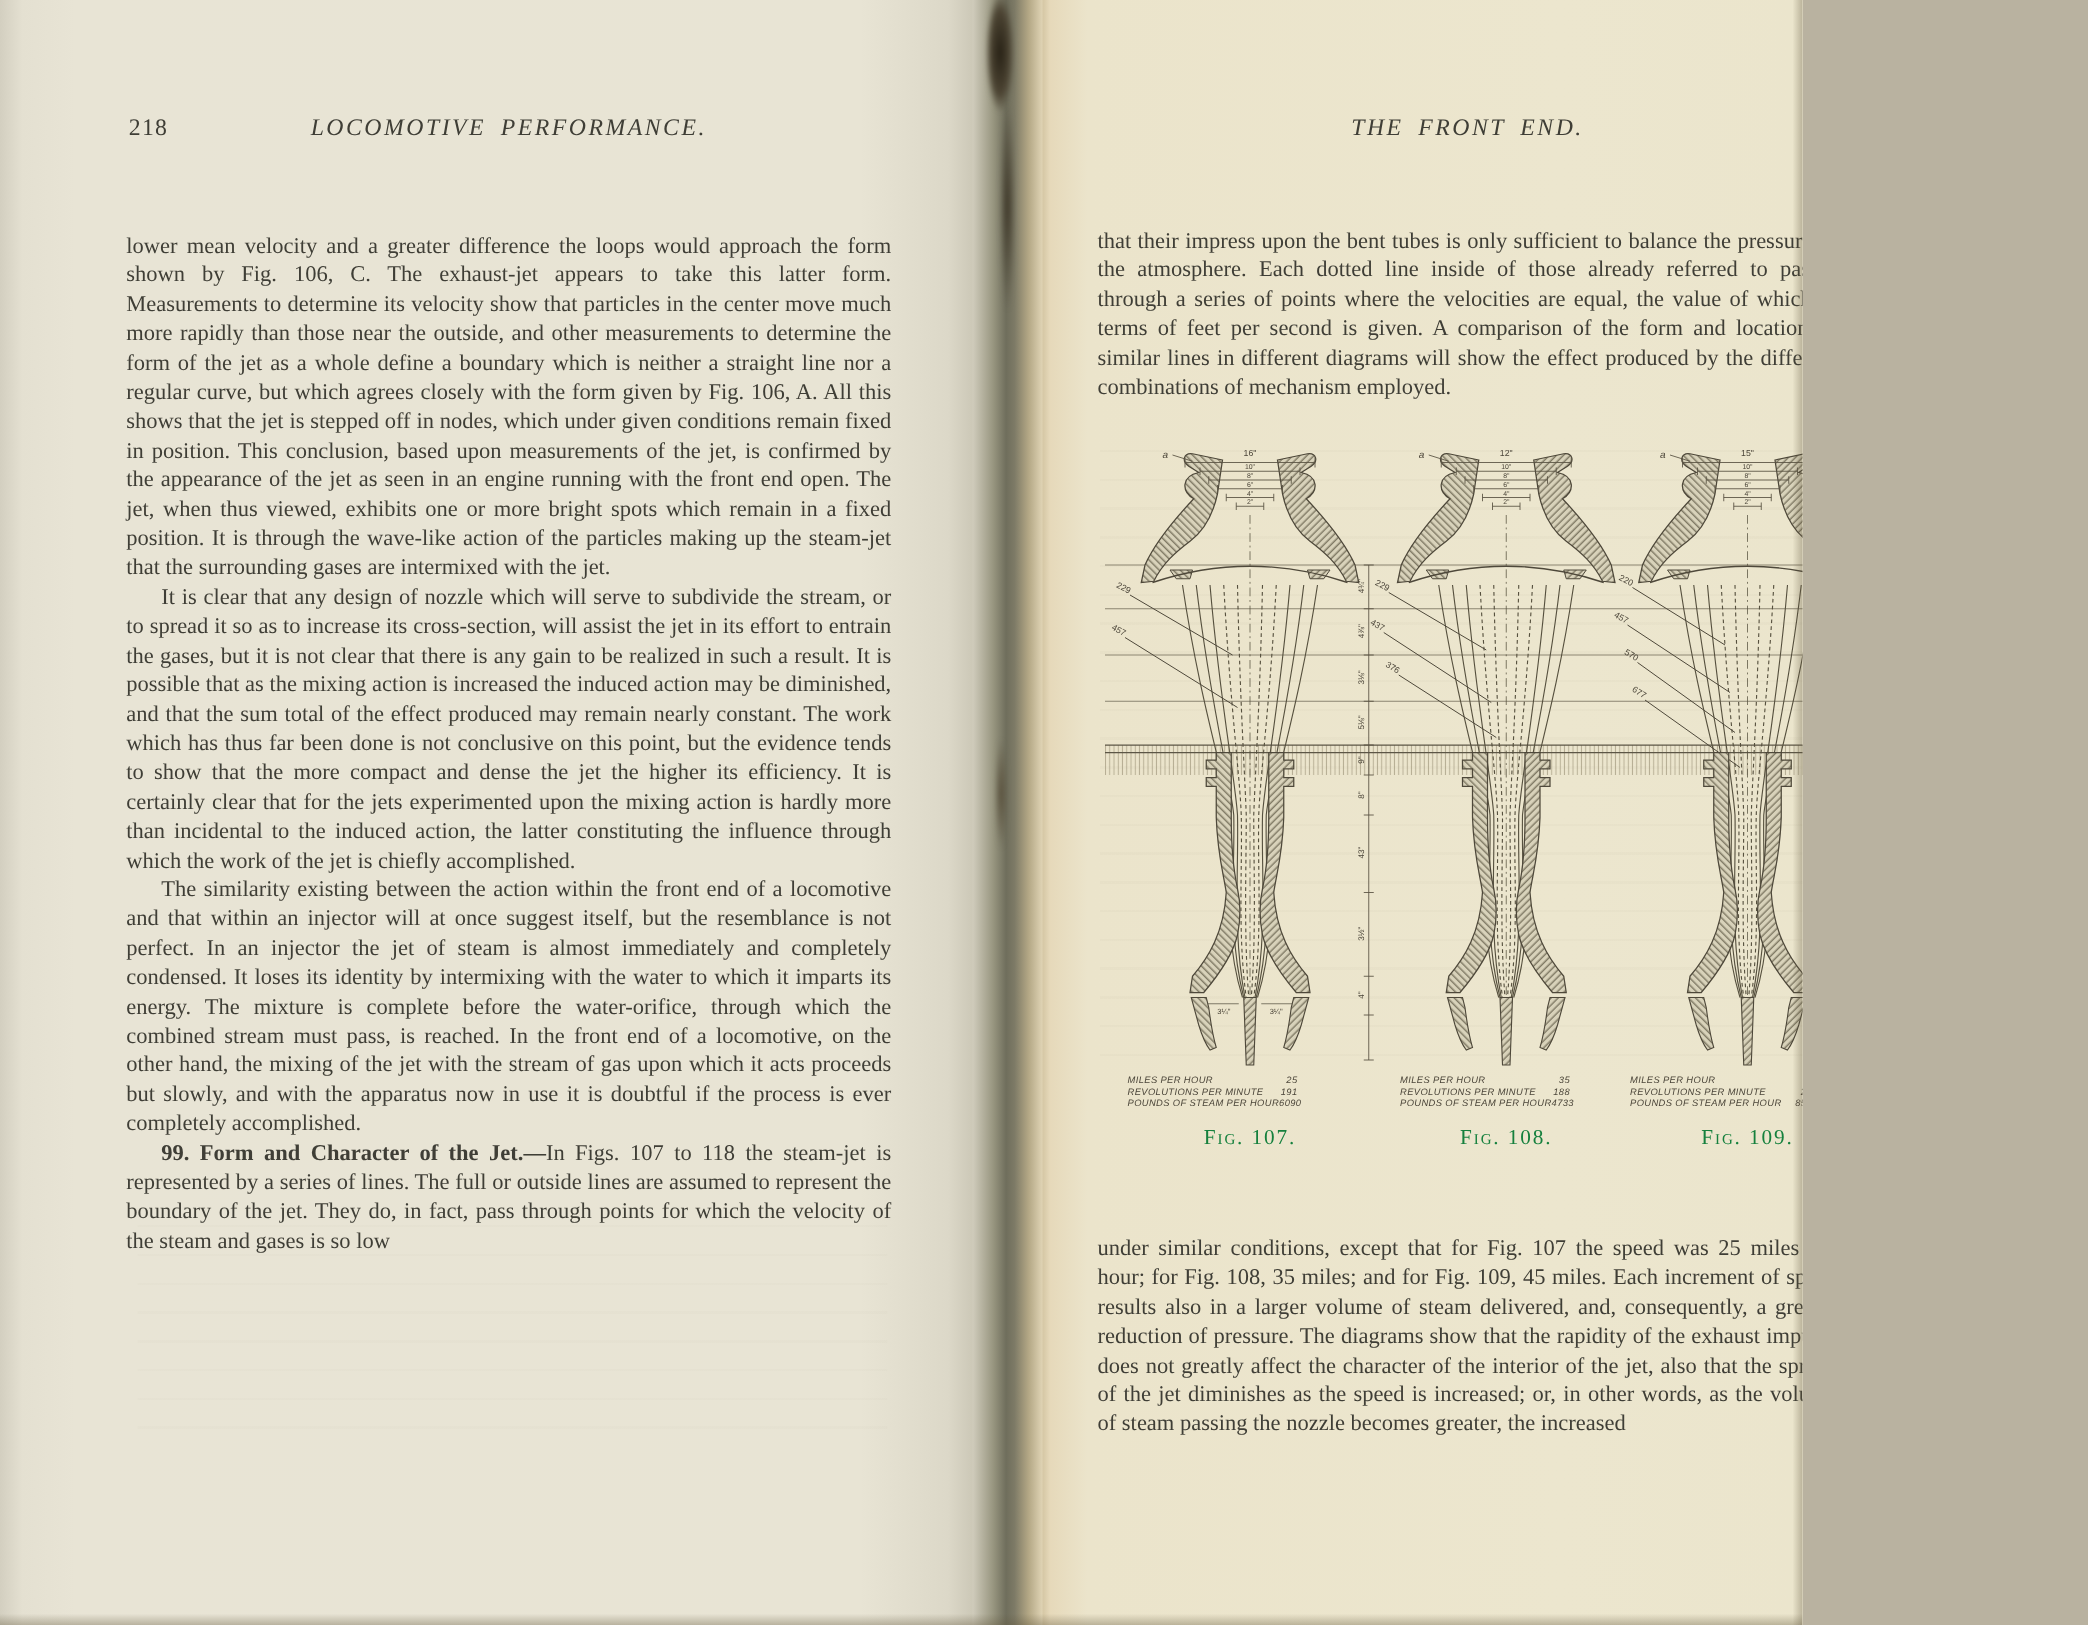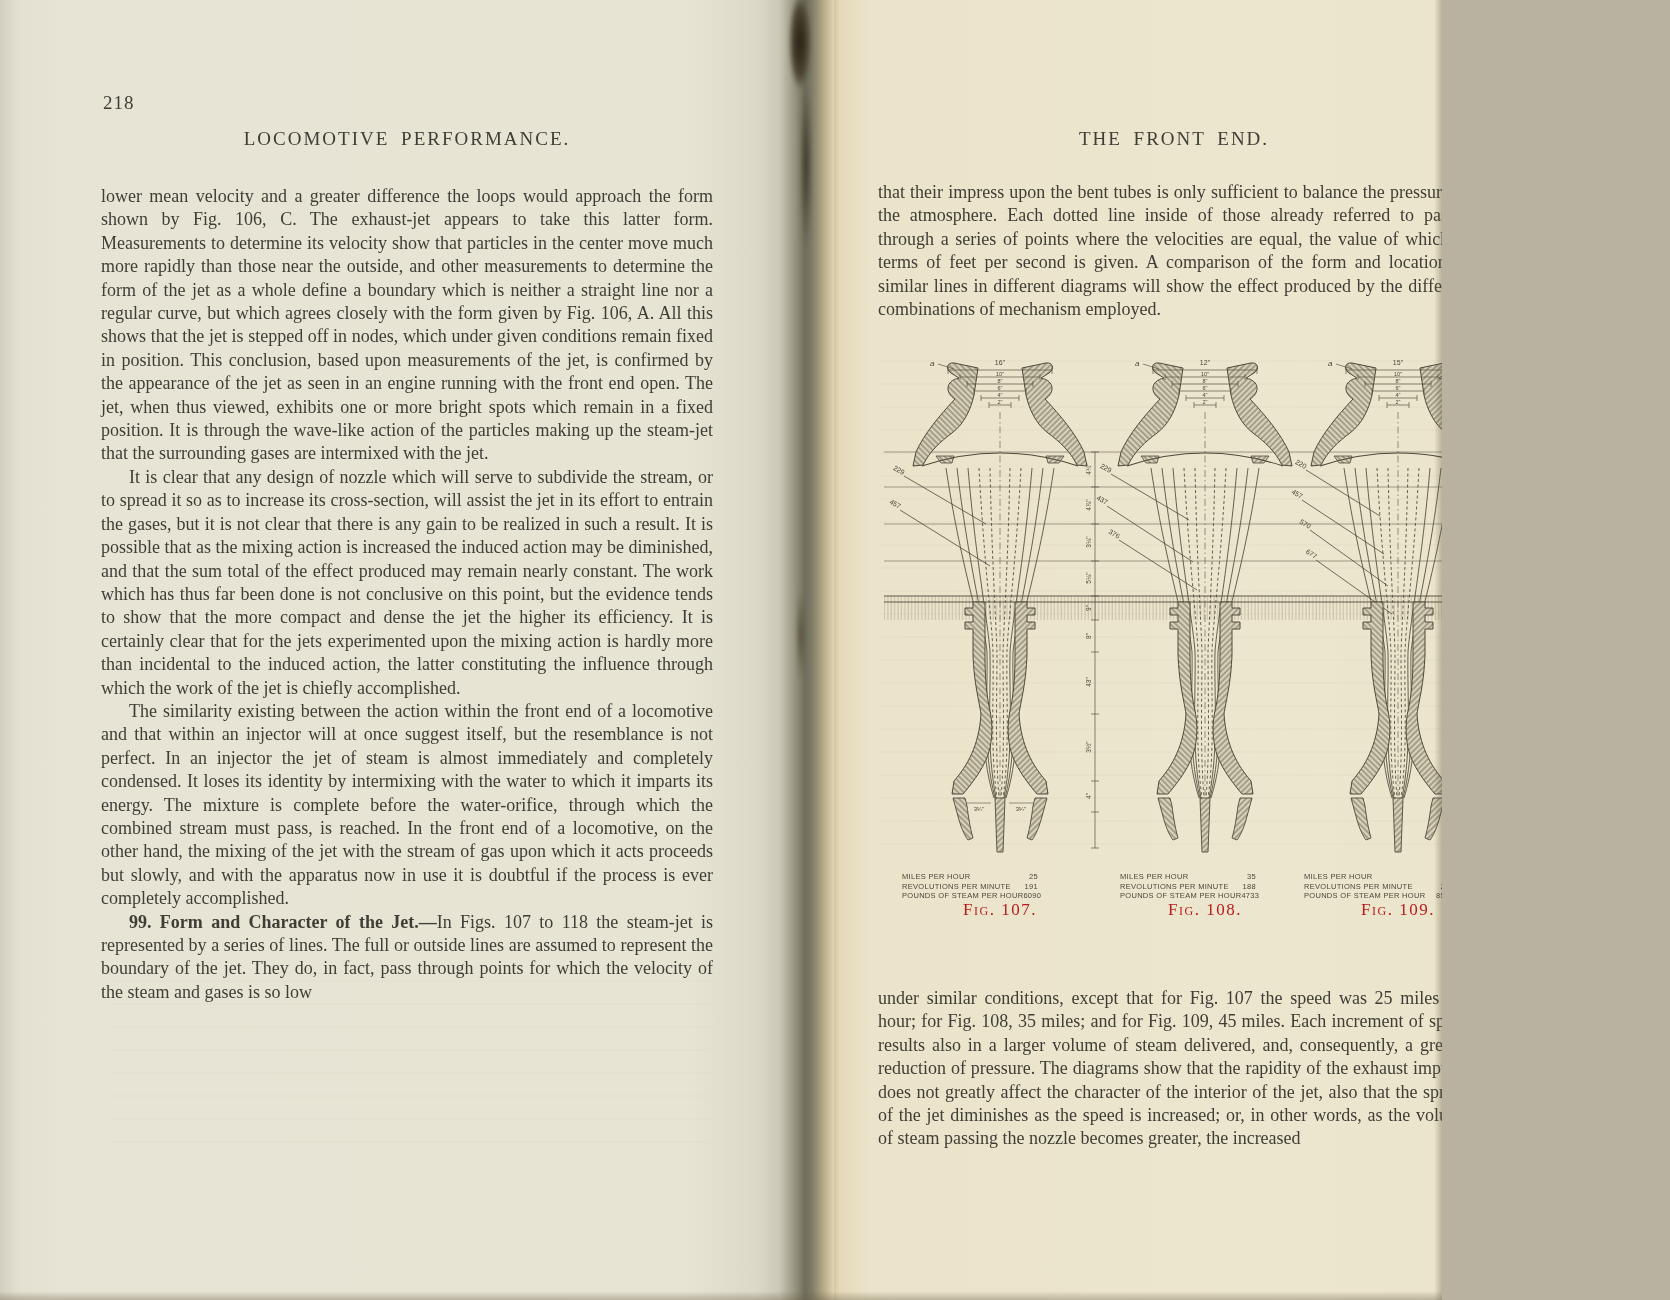--- a/index.html
+++ b/index.html
@@ -16,40 +16,40 @@
   .streak{position:absolute;border-radius:40%;filter:blur(2px);}
   .s1{left:789px;top:-6px;width:22px;height:96px;background:radial-gradient(closest-side,#262014,#4c4433 70%,transparent);}
   .s2{left:800px;top:80px;width:12px;height:170px;background:radial-gradient(closest-side,#3c3526,transparent);}
   .s3{left:796px;top:590px;width:10px;height:90px;background:radial-gradient(closest-side,#554c38,transparent);}
   .edge-bottom{position:absolute;left:0;bottom:0;width:100%;height:9px;
     background:linear-gradient(0deg,rgba(96,86,60,.35),transparent);}
   .edge-right{position:absolute;right:0;top:0;width:8px;height:100%;
     background:linear-gradient(90deg,transparent,rgba(96,86,60,.35));}
   
   .pagenum{position:absolute;font-size:19px;letter-spacing:1px;}
-  .runhead{position:absolute;font-size:19px;letter-spacing:2px;word-spacing:5px;white-space:nowrap;transform:translateX(-50%);margin-top:36px;}
+  .runhead{position:absolute;font-style:italic;font-size:19px;letter-spacing:2px;word-spacing:5px;white-space:nowrap;transform:translateX(-50%);}
   
   .col{position:absolute;font-size:18px;line-height:23.4px;text-align:justify;}
   .col p{margin:0;text-indent:28px;}
   .col p.noindent{text-indent:0;margin-top:46px;}
   .lead{font-weight:bold;}
   
   .ghost{position:absolute;opacity:.5;pointer-events:none;
     background:repeating-linear-gradient(180deg,rgba(128,120,96,.07) 0 2px,transparent 2px 23px);}
   
   .figure{position:absolute;left:880px;top:352px;width:620px;height:584px;}
   .figure svg{display:block;}
   .svgtext{font-family:"Liberation Sans",sans-serif;fill:#4c463a;}
-  .stats{position:absolute;top:520px;left:0;width:620px;height:34px;
+  .stats{position:absolute;top:507px;left:0;width:620px;height:34px;
     font-family:"Liberation Sans",sans-serif;font-size:7.5px;line-height:9.5px;
-    color:#4c463a;letter-spacing:.3px;}
+    color:#4c463a;letter-spacing:.3px;font-style:italic;}
   .stat-col{position:absolute;top:0;}
   .stat-row{display:flex;justify-content:space-between;white-space:nowrap;}
   .cap{position:absolute;top:548px;font-size:17px;font-variant:small-caps;letter-spacing:1.5px;
-       transform:translateX(-50%);white-space:nowrap;color:#b91c1c;}
+       transform:translateX(-50%);white-space:nowrap;color:#15803d;}
 </style>
 </head>
 <body>
 
 <div class="scan">
 
   <div class="page-left"></div>
   <div class="page-right"></div>
   <div class="gutter"></div>
   <div class="streak s1"></div>

